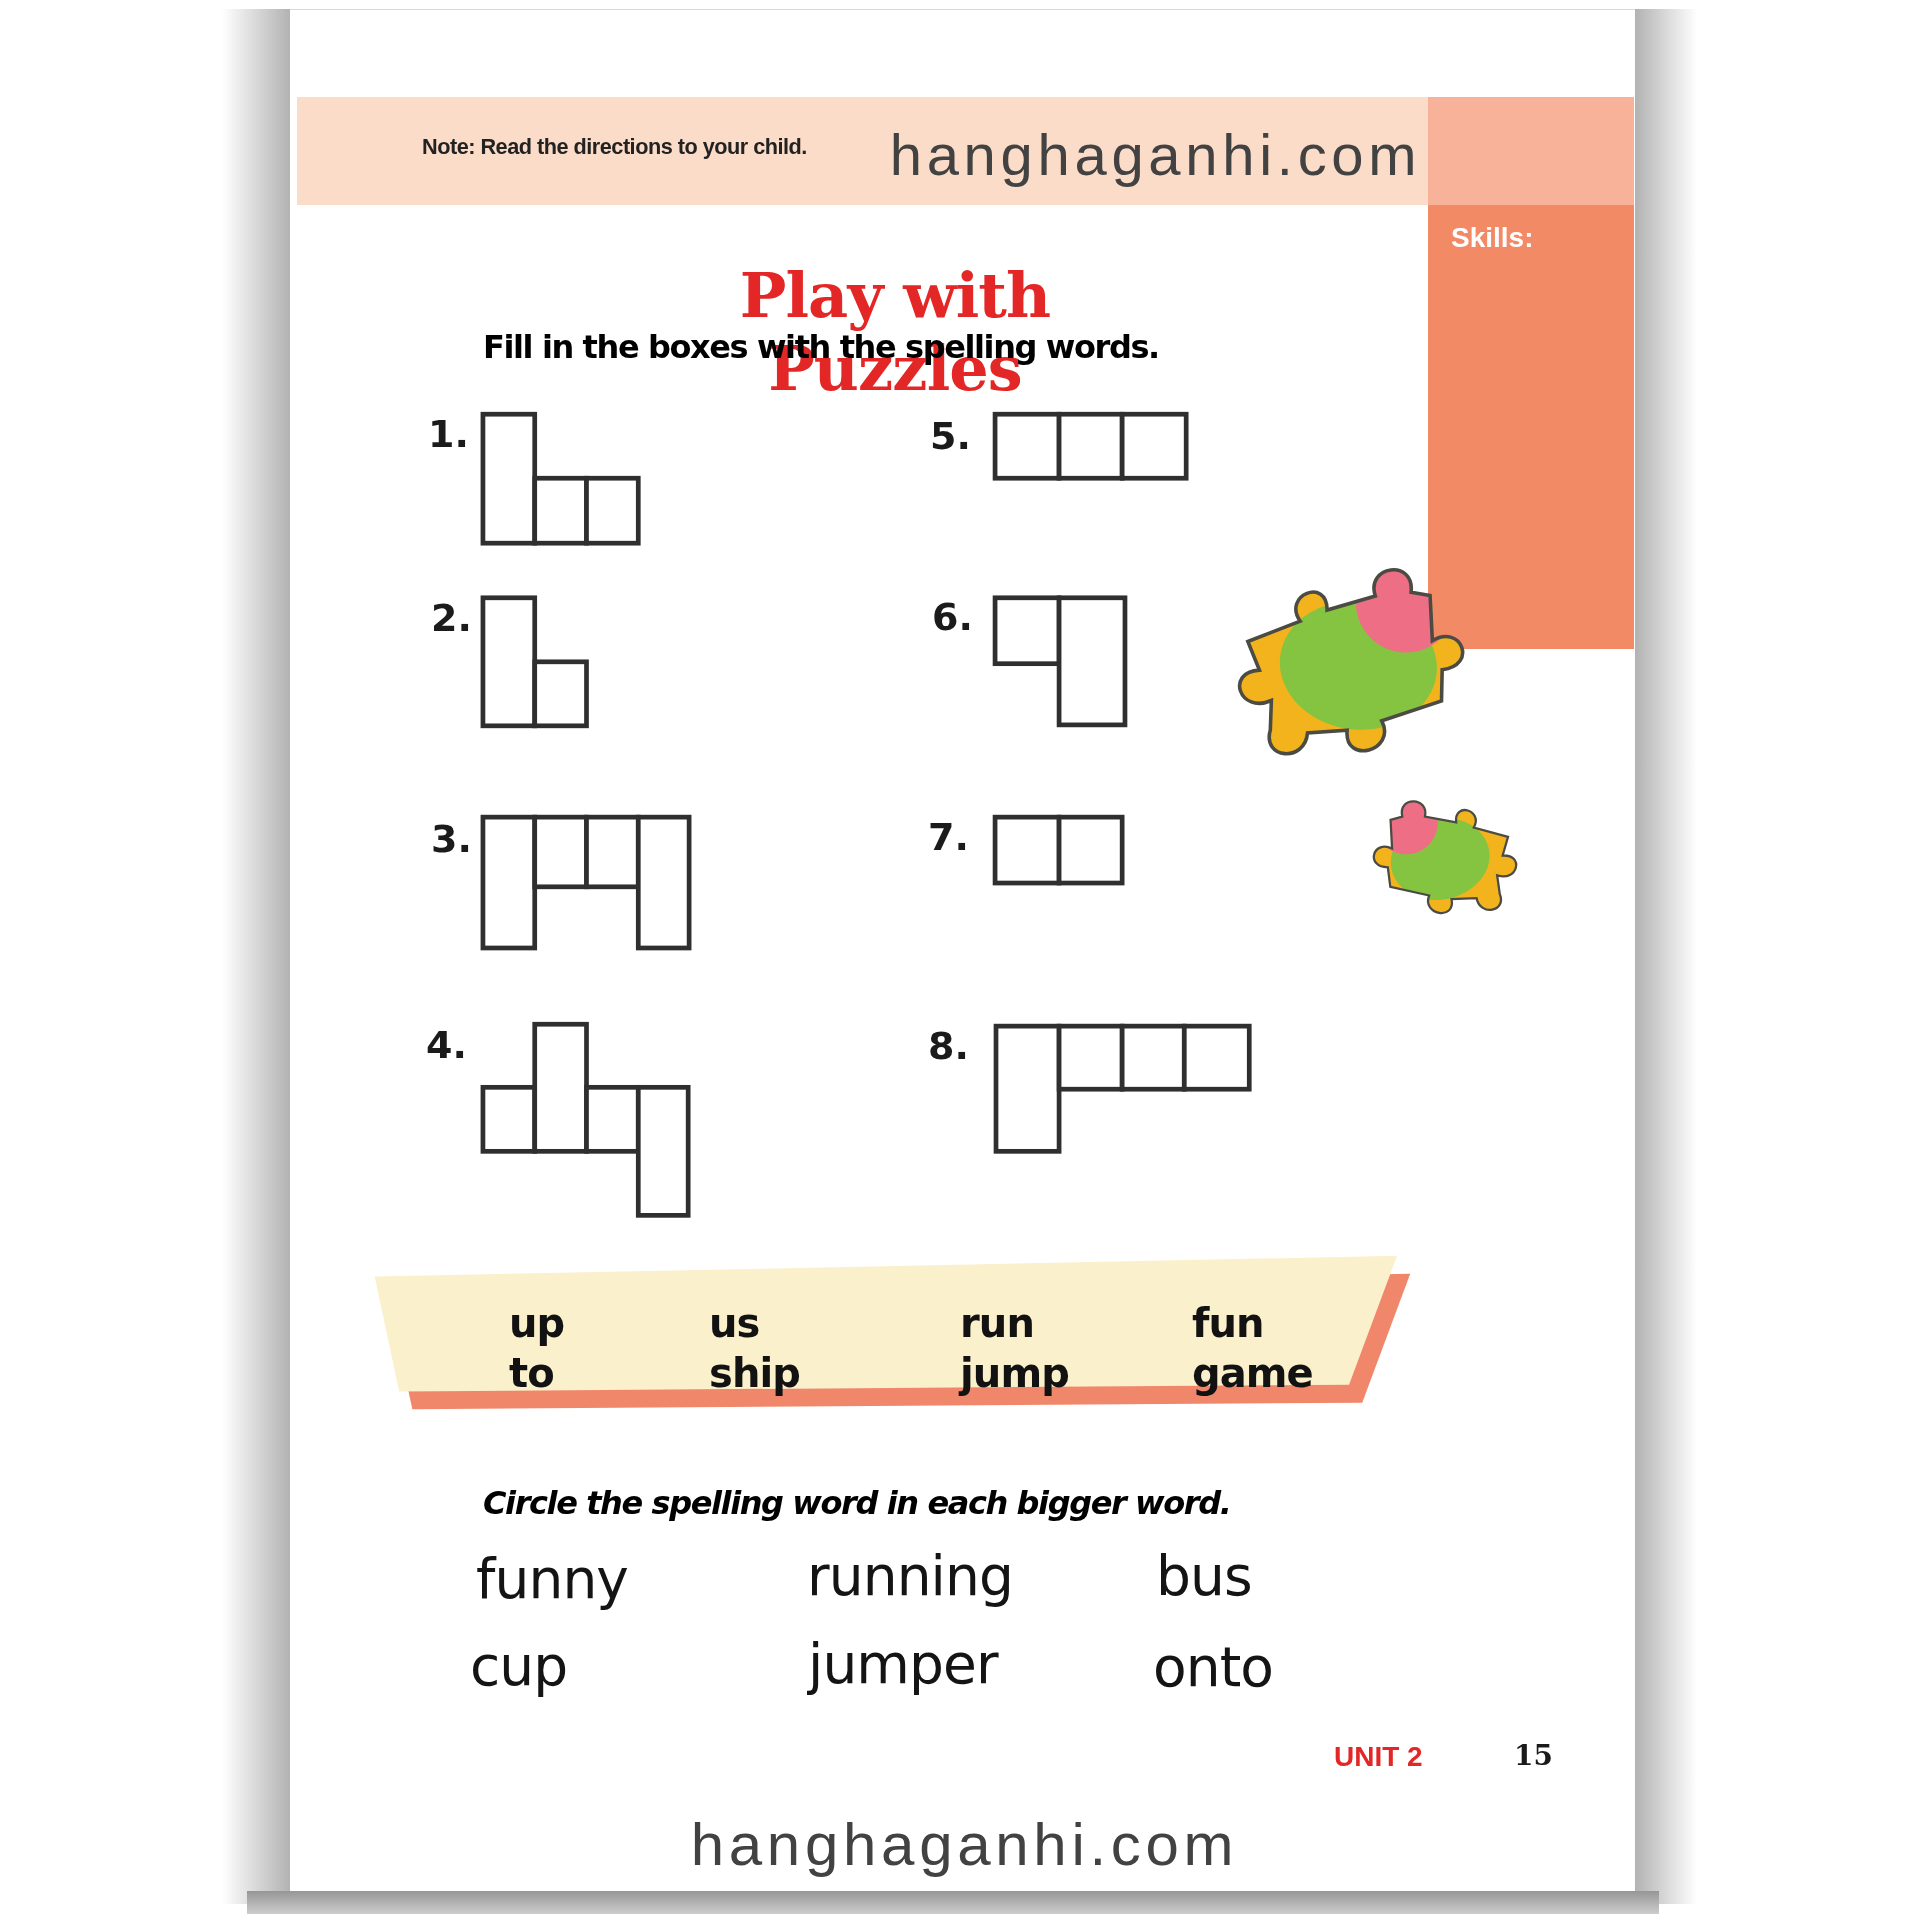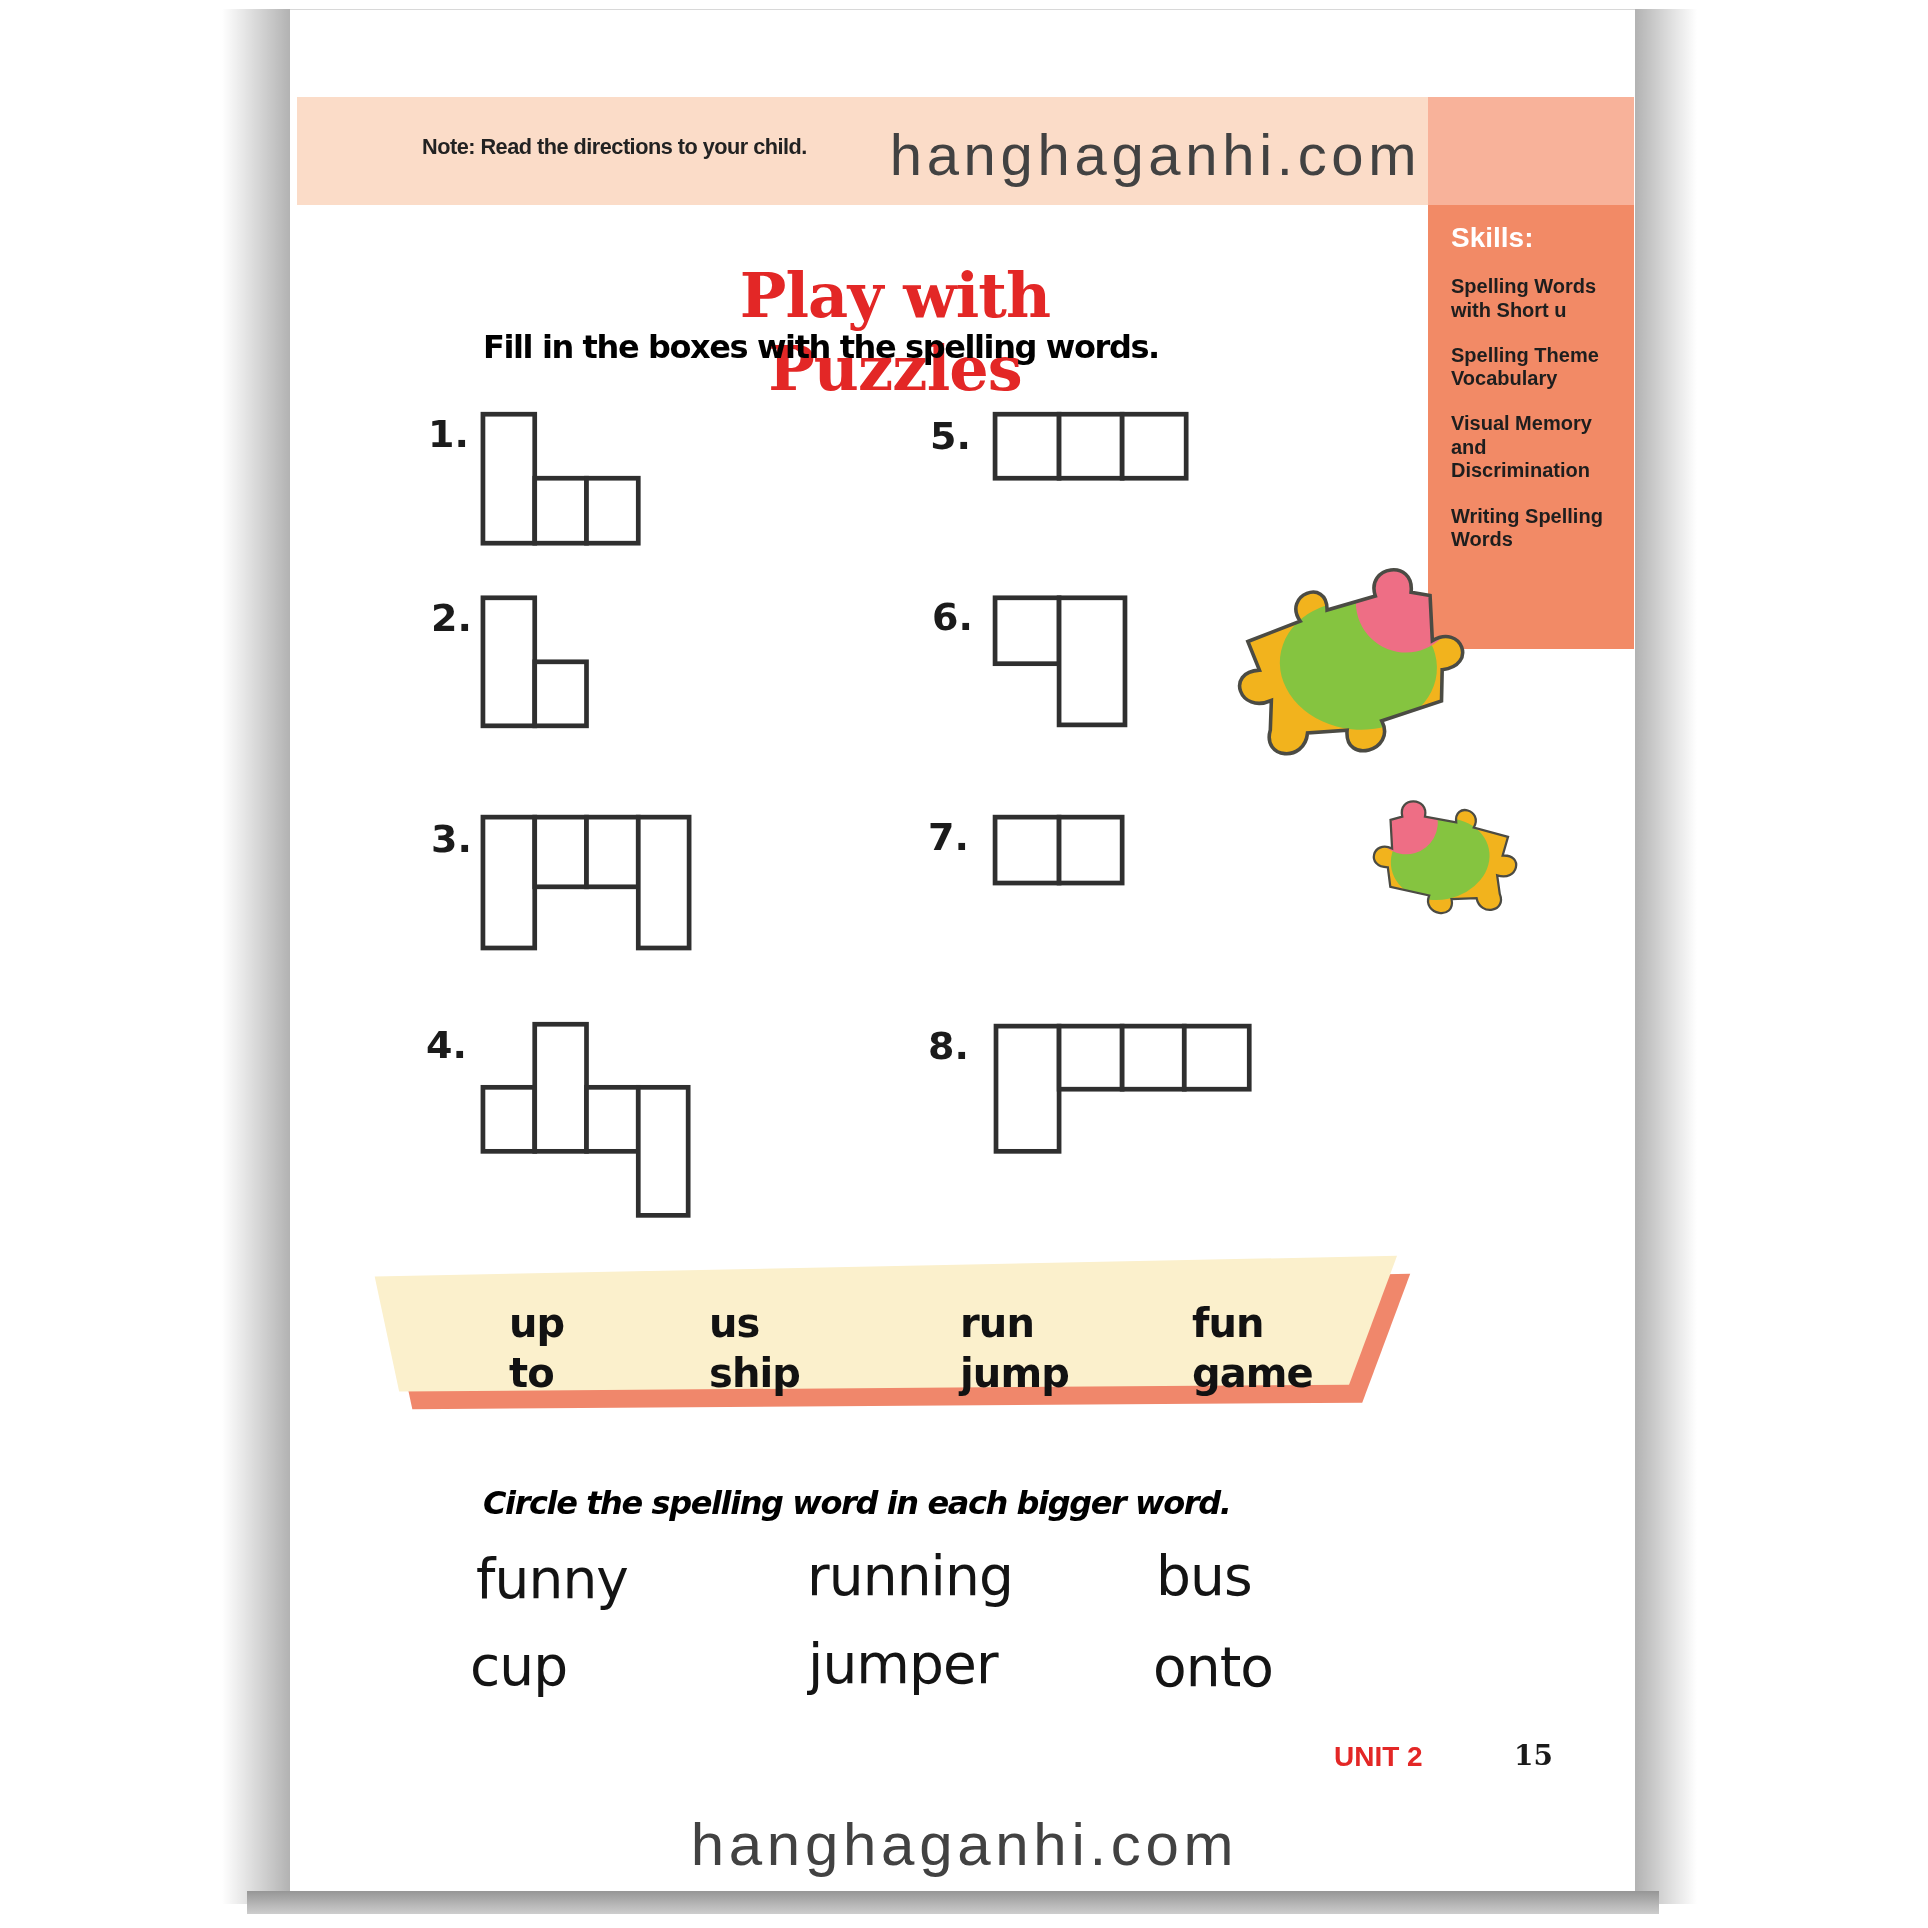--- a/index.html
+++ b/index.html
@@ -81,26 +81,20 @@
   <div id="page"></div>
   <div id="page-bottom-edge"></div>
 
   <div id="banner" style="background: rgb(251, 220, 200);"></div>
   <div id="note">Note: Read the directions to your child.</div>
   <div id="wm-top" style="color: rgb(66, 66, 66);">hanghaganhi.com</div>
 
   <div id="side-top" style="background: rgb(248, 178, 154);"></div>
   <div id="side-main" style="background: rgb(242, 138, 102);"></div>
   <div id="skills-heading">Skills:</div>
-  <div id="skills-list">
-    <div class="skill-item">Spelling Words with Short u</div>
-    <div class="skill-item">Spelling Theme Vocabulary</div>
-    <div class="skill-item">Visual Memory and Discrimination</div>
-    <div class="skill-item">Writing Spelling Words</div>
-  </div>
 
   <div id="title" style="color: rgb(227, 39, 38); margin-top: 48px;">Play with Puzzles</div>
   <div id="instr-fill" class="instruction">Fill in the boxes with the spelling words.</div>
 
   <svg id="overlay-svg" viewBox="0 0 2048 2048">
       <polygon points="412,1375 1498,1353 1447,1490 438,1497" fill="#f0876b"></polygon>
       <polygon points="398,1356 1484,1334 1433,1471 424,1478" fill="#fbf0cc"></polygon>
       <rect x="513" y="440" width="55" height="137" fill="#ffffff" stroke="#2f2f2f" stroke-width="5"></rect>
       <rect x="568" y="508" width="55" height="69" fill="#ffffff" stroke="#2f2f2f" stroke-width="5"></rect>
       <rect x="623" y="508" width="55" height="69" fill="#ffffff" stroke="#2f2f2f" stroke-width="5"></rect>

